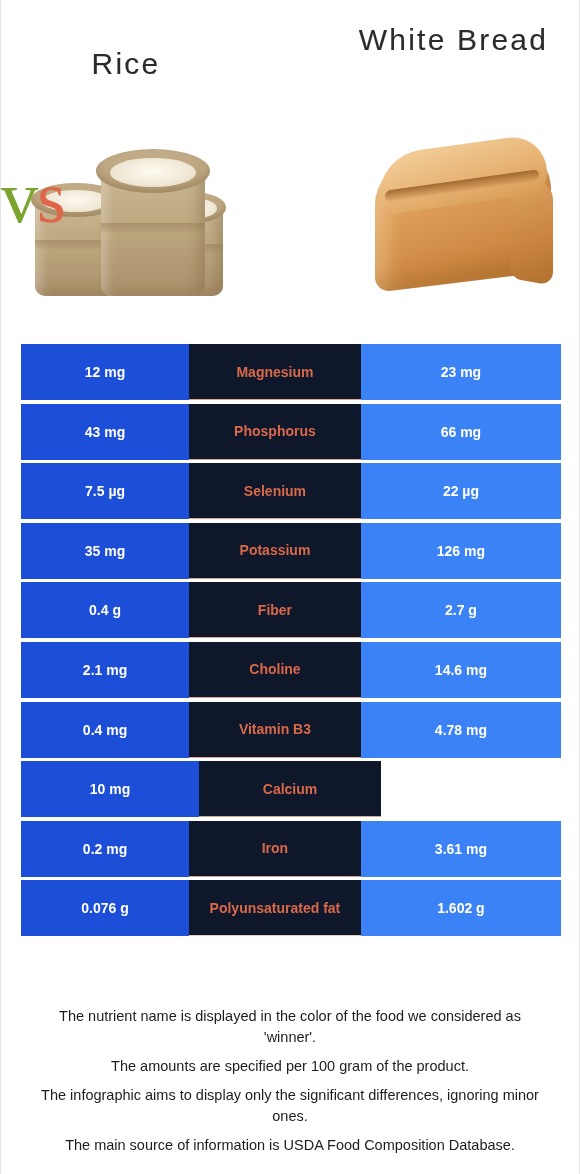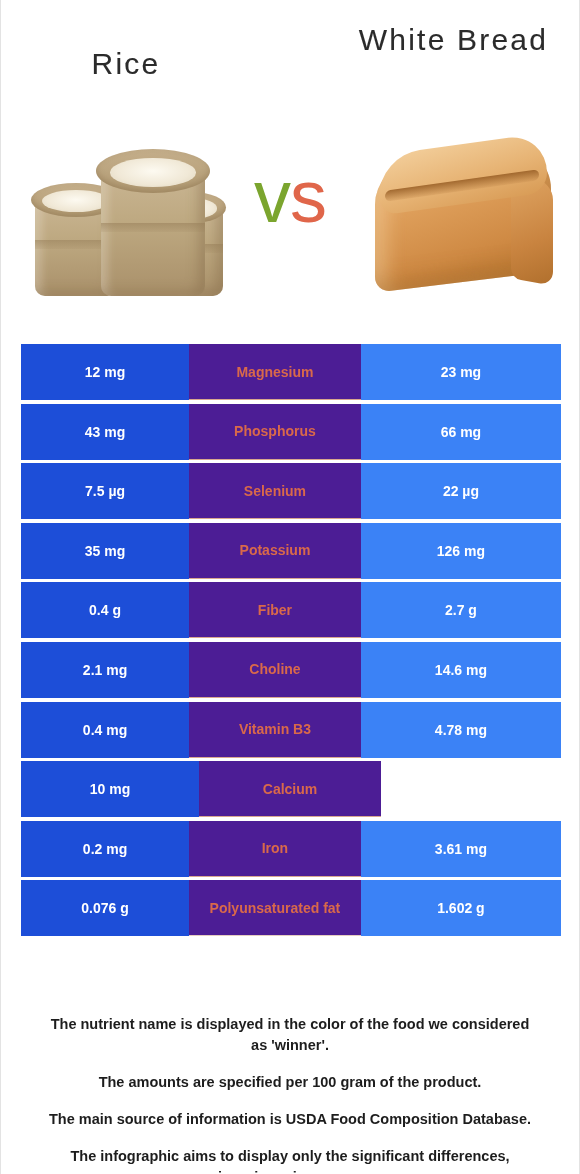--- a/index.html
+++ b/index.html
@@ -150,22 +150,22 @@
     background: linear-gradient(150deg, #e0a664 0%, #c98440 60%, #b06f2c 100%);
     border-radius: 10px 18px 14px 10px;
     transform: skewY(10deg);
   }
 
   
   .vs {
     position: absolute;
     left: 0; right: 0;
     top: 160px;
-    text-align: center;
-    font-family: Liberation Sans, sans-serif;
+    text-align: left;
+    font-family: Liberation Serif, serif;
     font-size: 74px;
     font-weight: 400;
     line-height: 1;
     letter-spacing: -1px;
     z-index: 5;
   }
   .vs-v { color: #7ba52e; }
   .vs-s { color: #e0664a; }
 
   
@@ -190,21 +190,21 @@
     height: 56px;
     margin-bottom: 3.6px;
   }
   .cell-left {
     width: 178px;
     background: #1d4ed8;
     color: #ffffff;
   }
   .cell-mid {
     width: 182px;
-    background: #4c1d95;
+    background: #0f172a;
     border-bottom: 1px solid #d9a78f;
   }
   .cell-right {
     width: 212px;
     background: #3b82f6;
     color: #ffffff;
   }
   .row:last-child .cell-mid { border-bottom-color: #e5cdc0; }
   .nutrient-orange { color: #d9694a; }
 
@@ -213,21 +213,21 @@
     position: absolute;
     left: 24px;
     right: 24px;
     top: 998px;
     text-align: center;
     font-size: 14.5px;
     line-height: 21px;
     color: #1d1d1d;
     font-weight: 400;
   }
-  .footer p { margin: 16px; font-weight: bold; }
+  .footer p { margin: 8px; }
 </style>
 </head>
 <body>
 
 <div class="titles">
   <div class="title title-right">White Bread</div>
   <div class="title title-left">Rice</div>
 </div>
 
 <div class="hero">
@@ -309,15 +309,15 @@
     <div class="row">
       <div class="cell cell-left">0.076 g</div>
       <div class="cell cell-mid nutrient-orange">Polyunsaturated fat</div>
       <div class="cell cell-right">1.602 g</div>
     </div>
   </div>
 
 <div class="footer">
   <p>The nutrient name is displayed in the color of the food we considered as 'winner'.</p>
   <p>The amounts are specified per 100 gram of the product.</p>
+  <p>The infographic aims to display only the significant differences, ignoring minor ones.</p>
   <p>The main source of information is USDA Food Composition Database.</p>
-  <p>The infographic aims to display only the significant differences, ignoring minor ones.</p>
 </div>
 
 </body></html>

